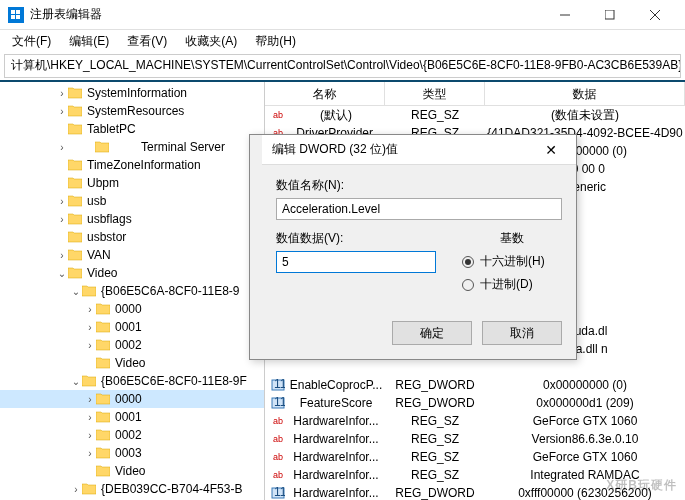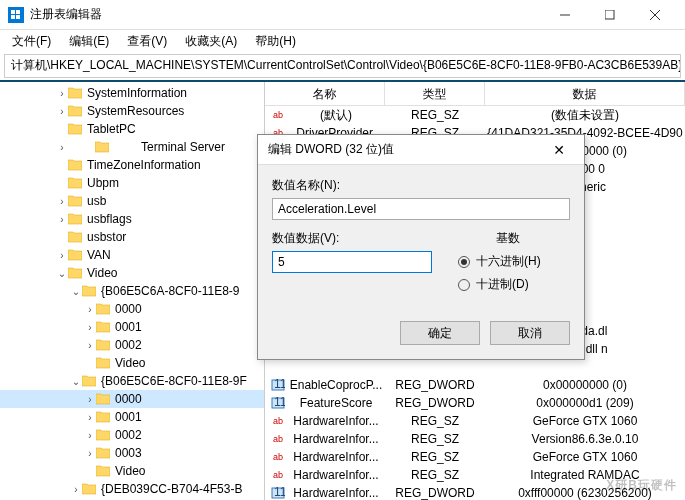--- a/index.html
+++ b/index.html
@@ -36,21 +36,21 @@
 .list-header > div { padding: 4px 8px; border-right: 1px solid #e0e0e0; }
 .col-name { width: 120px; } .col-type { width: 100px; } .col-data { flex: 1; }
 
 .list-body { }
 .list-row { display: flex; height: 18px; align-items: center; white-space: nowrap; }
 .list-row .ic { width: 18px; display: flex; align-items: center; justify-content: center; margin-left: 4px; }
 .list-row .nm { width: 98px; overflow: hidden; text-overflow: ellipsis; }
 .list-row .tp { width: 100px; }
 .list-row .dt { flex: 1; overflow: hidden; }
 
-.dialog { position: absolute; left: 257px; top: 134px; width: 328px; background: #f0f0f0; border: 1px solid #888; box-shadow: 2px 2px 8px rgba(0,0,0,0.2); }
+.dialog { position: absolute; left: 249px; top: 134px; width: 328px; background: #f0f0f0; border: 1px solid #888; box-shadow: 2px 2px 8px rgba(0,0,0,0.2); padding-left: 12px; }
 .dlg-title { height: 30px; background: #fff; display: flex; align-items: center; padding: 0 10px; border-bottom: 1px solid #ddd; }
 .dlg-title span:first-child { flex: 1; }
 .dlg-close { width: 30px; text-align: center; font-size: 14px; }
 .dlg-body { padding: 12px 14px; }
 .dlg-label { margin-bottom: 4px; }
 .dlg-input { width: 100%; border: 1px solid #aaa; padding: 3px 5px; background: #fff; margin-bottom: 10px; }
 .dlg-input.ro { background: #fff; }
 .dlg-row { display: flex; gap: 20px; }
 .dlg-col { flex: 1; }
 .dlg-fieldset-label { margin-bottom: 6px; margin-left: 44px; }

